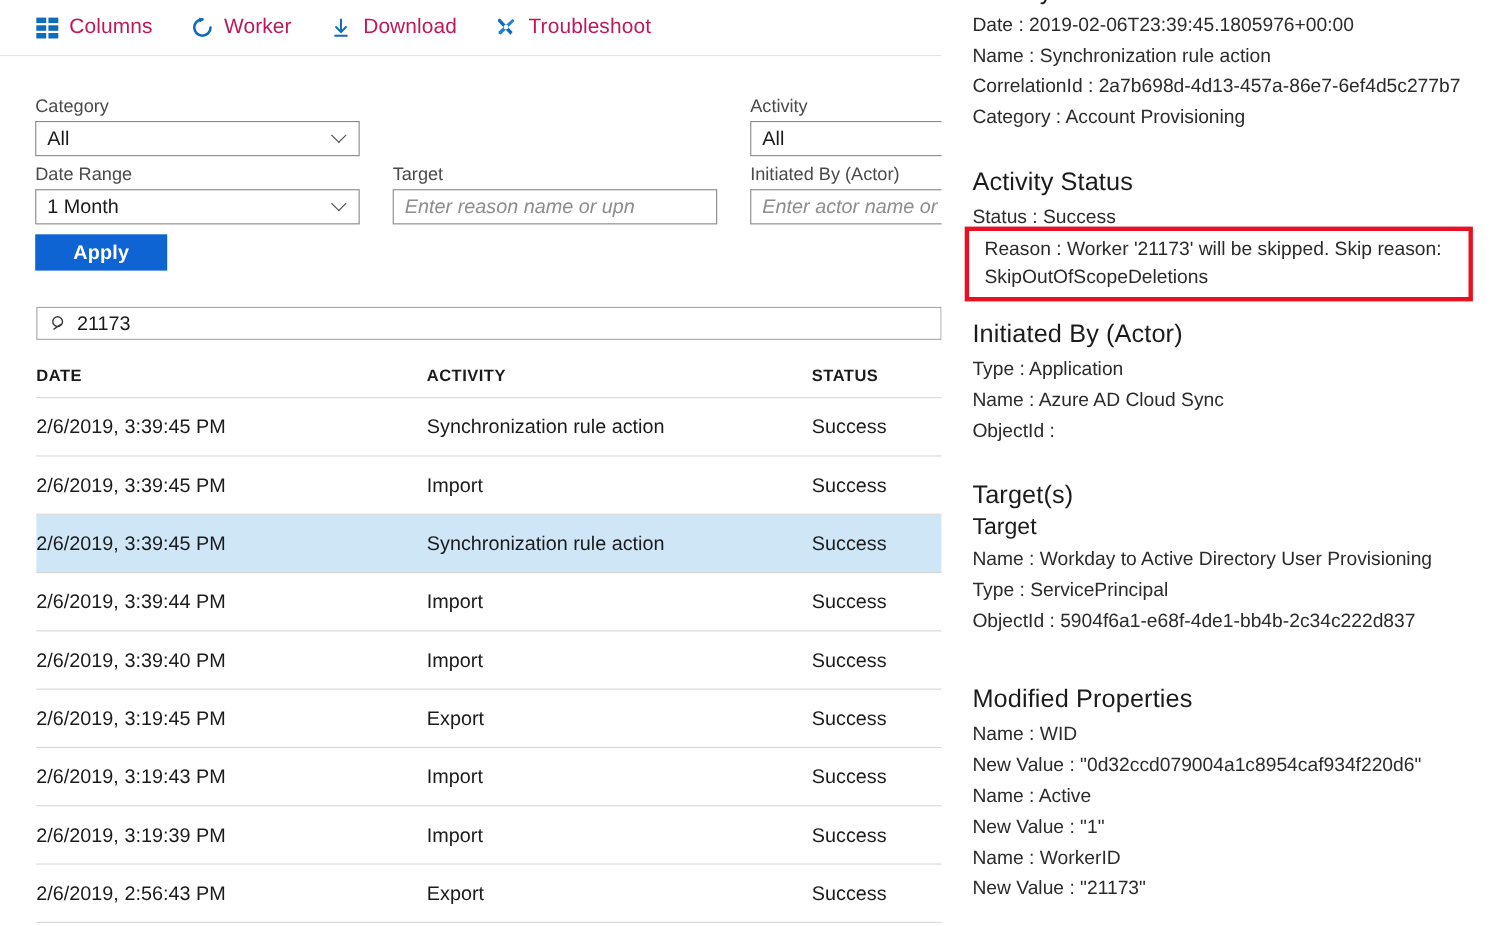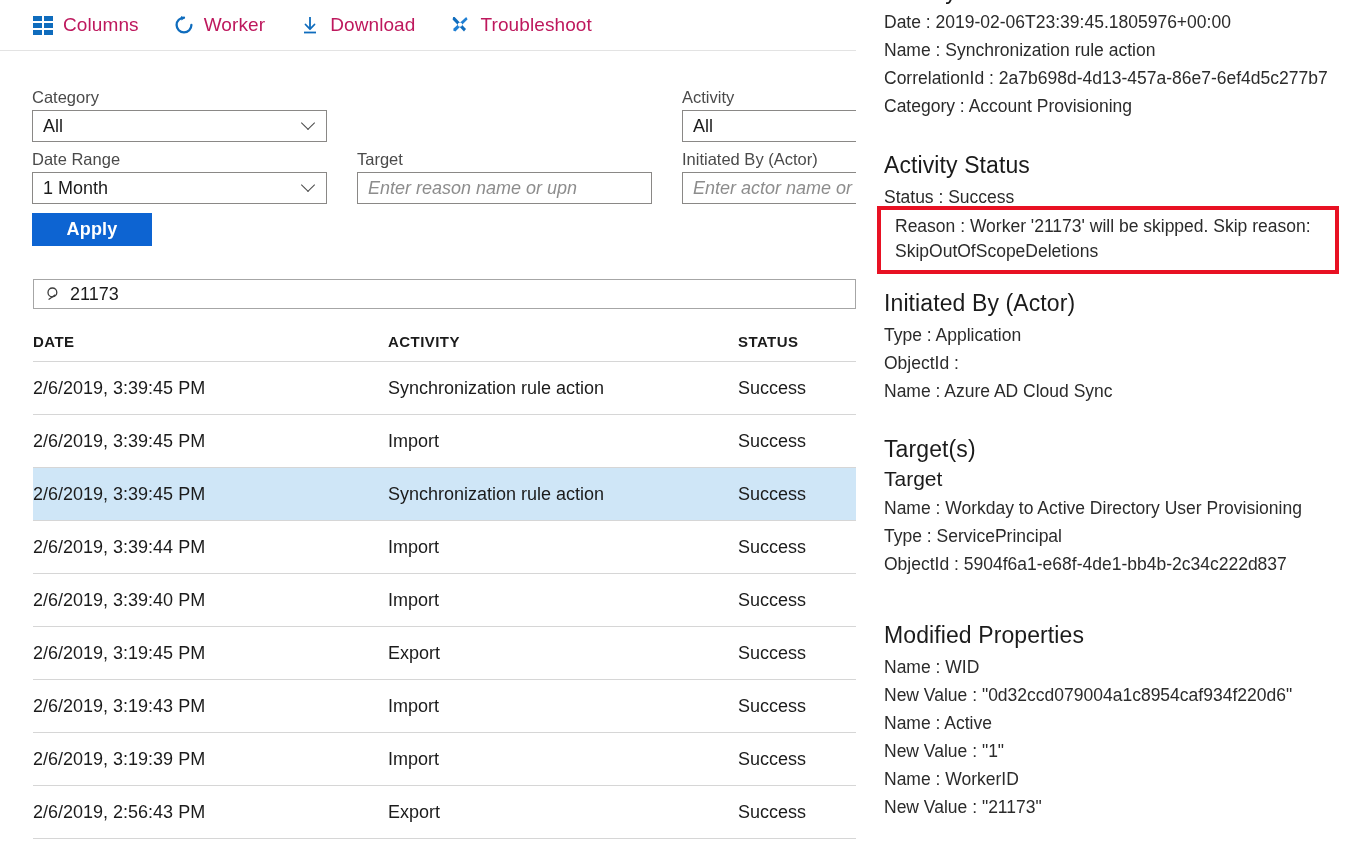--- a/index.html
+++ b/index.html
@@ -452,22 +452,22 @@
     <div style="position:relative; height:62px;">
       <div id="reason-highlight">
         <div class="d-line wrap">Reason : Worker '21173' will be skipped. Skip reason: SkipOutOfScopeDeletions</div>
       </div>
     </div>
   </div>
 
   <div class="d-section" style="top:290px;">
     <h3 class="d-heading">Initiated By (Actor)</h3>
     <div class="d-line">Type : Application</div>
+    <div class="d-line">Name : Azure AD Cloud Sync</div>
     <div class="d-line">ObjectId :</div>
-    <div class="d-line">Name : Azure AD Cloud Sync</div>
   </div>
 
   <div class="d-section" style="top:436px;">
     <h3 class="d-heading">Target(s)</h3>
     <h4 class="d-subheading">Target</h4>
     <div class="d-line">Name : Workday to Active Directory User Provisioning</div>
     <div class="d-line">Type : ServicePrincipal</div>
     <div class="d-line">ObjectId : 5904f6a1-e68f-4de1-bb4b-2c34c222d837</div>
   </div>
 

